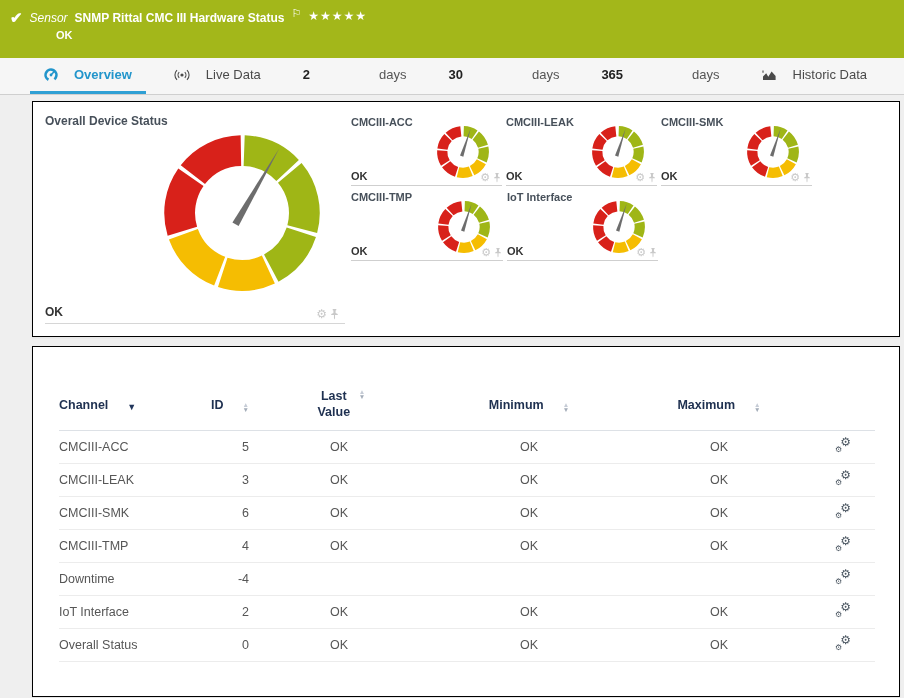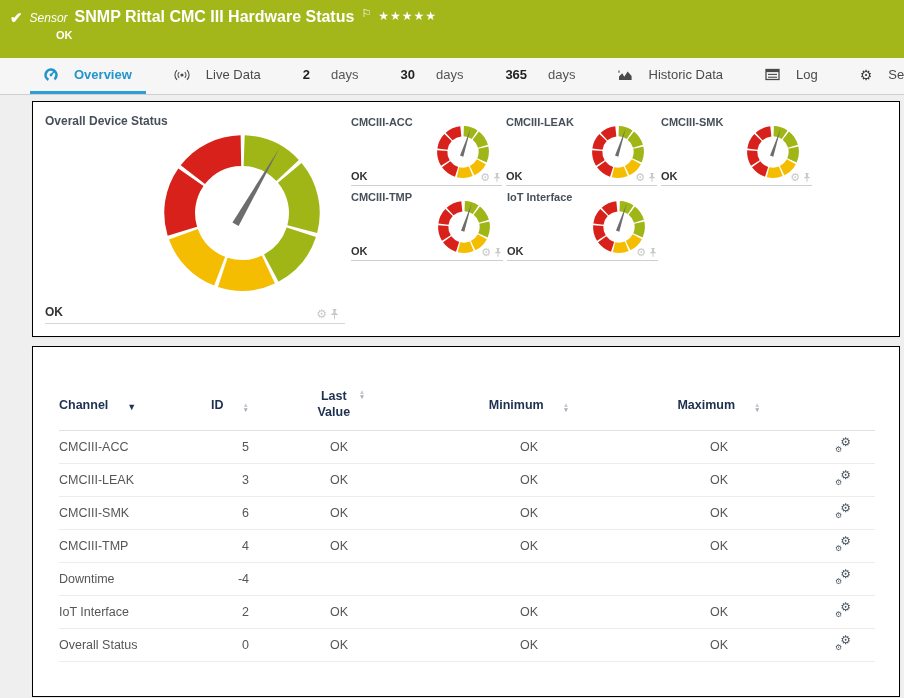--- a/index.html
+++ b/index.html
@@ -4,32 +4,32 @@
 <style>
   * { margin:0; padding:0; box-sizing:border-box; }
   html,body { width:904px; height:698px; overflow:hidden; }
   body { background:#efefef; font-family:"Liberation Sans", sans-serif; color:#444; }
 
   
   .topbar { height:58px; background:#a3b71a; color:#fff; padding:8px 10px 0 10px; }
   .topbar-row1 { display:flex; align-items:baseline; gap:7px; }
   .check { font-size:15px; font-weight:bold; position:relative; top:1px; }
   .kind { font-style:italic; font-size:12px; }
-  .sensor-title { font-weight:bold; font-size:16px; }
+  .sensor-title { font-weight:bold; font-size:12px; }
   .flag { font-size:11px; position:relative; top:-5px; cursor:pointer; }
   .stars { font-size:12px; letter-spacing:1px; position:relative; top:-2px; cursor:pointer; }
   .topbar-status { font-size:11px; font-weight:bold; margin:3px 0 0 46px; }
 
   
   .tabbar { height:37px; background:#f6f6f6; border-bottom:1px solid #cfcfcf; display:flex; align-items:stretch; padding:0 8px 0 30px; }
   .tab { display:flex; align-items:center; gap:16px; padding:0 14px; font-size:13px; color:#4a4a4a; cursor:pointer; border-bottom:3px solid transparent; margin-right:14px; white-space:nowrap; }
   .tab svg { flex:0 0 auto; }
   .tab.active { color:#2295cb; border-bottom-color:#2e9fd4; font-weight:bold; }
   .tab.day b { color:#222; font-weight:bold; margin-right:5px; }
-  .tab.day span { color:#555; }
+  .tab.day span { color:#555;margin-left:48px; }
   .tab .gearglyph { font-size:14px; color:#3c3c3c; line-height:1; }
 
   
   .content { padding:6px 4px 0 32px; }
   .panel { background:#fff; width:868px; border:1px solid #000000; box-shadow:0 1px 2px rgba(0,0,0,.05); }
   .panel.gauges { height:236px; position:relative; display:flex; margin-bottom:9px; }
   .panel.table-panel { height:351px; padding:42px 26px 0 26px; }
 
   
   .big-tile { position:relative; width:318px; height:100%; padding:12px 0 0 12px; }

